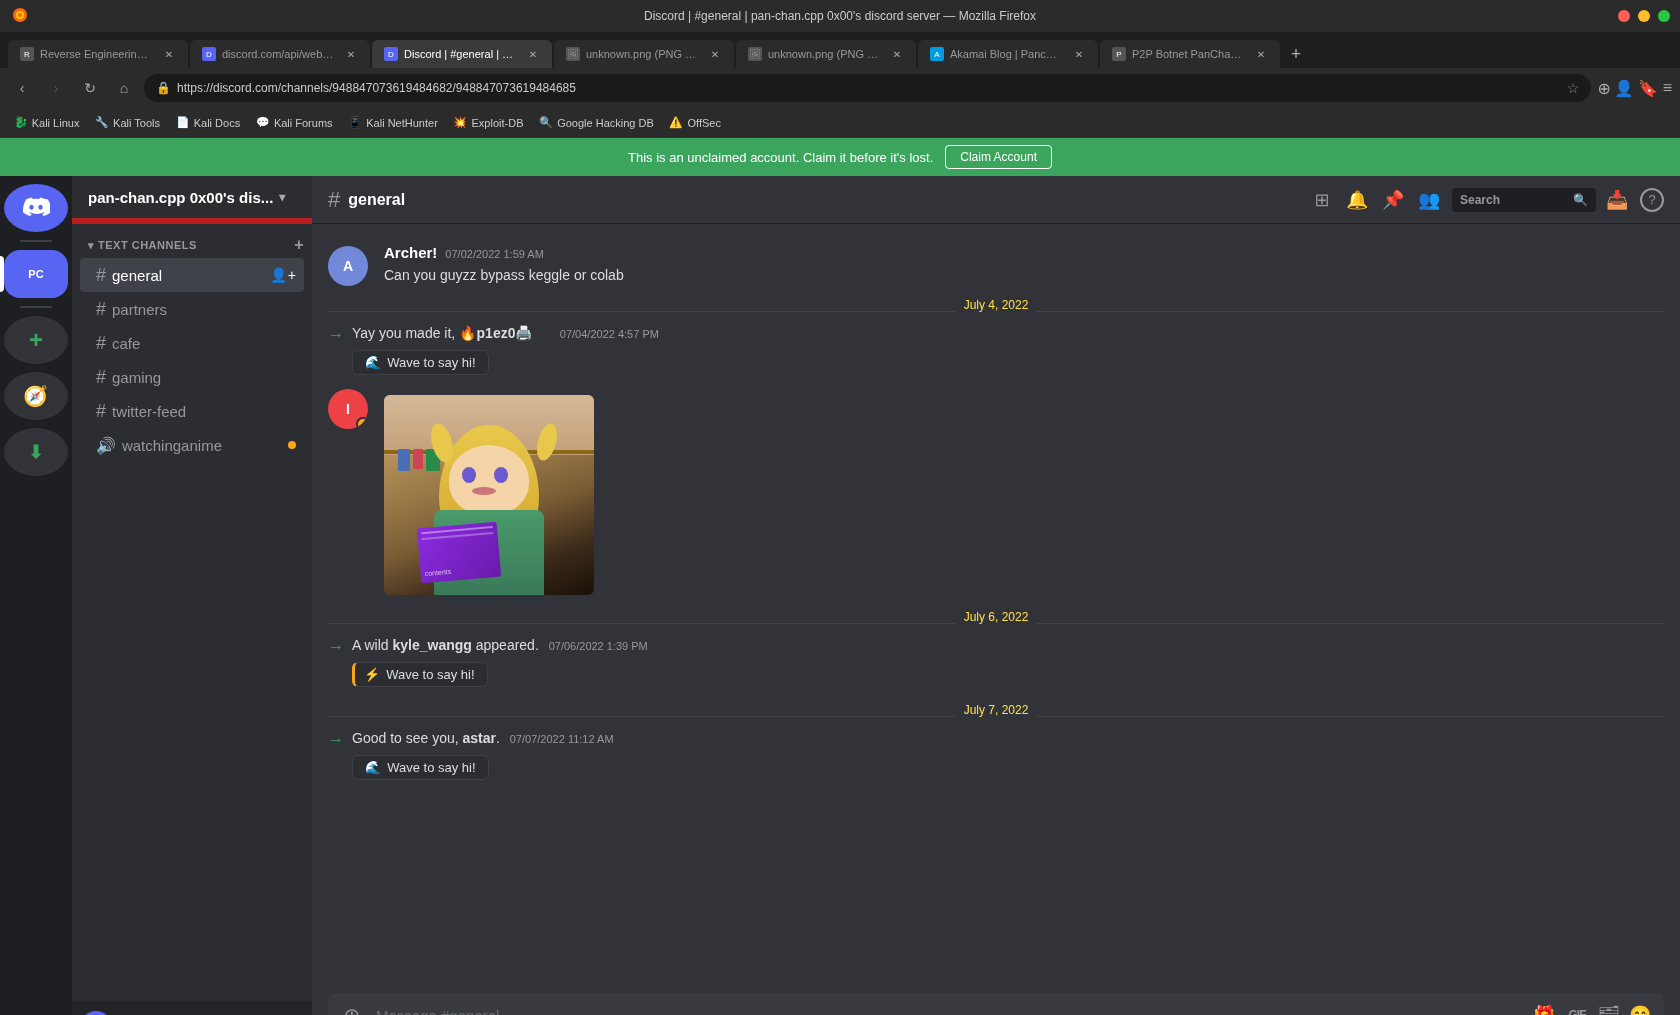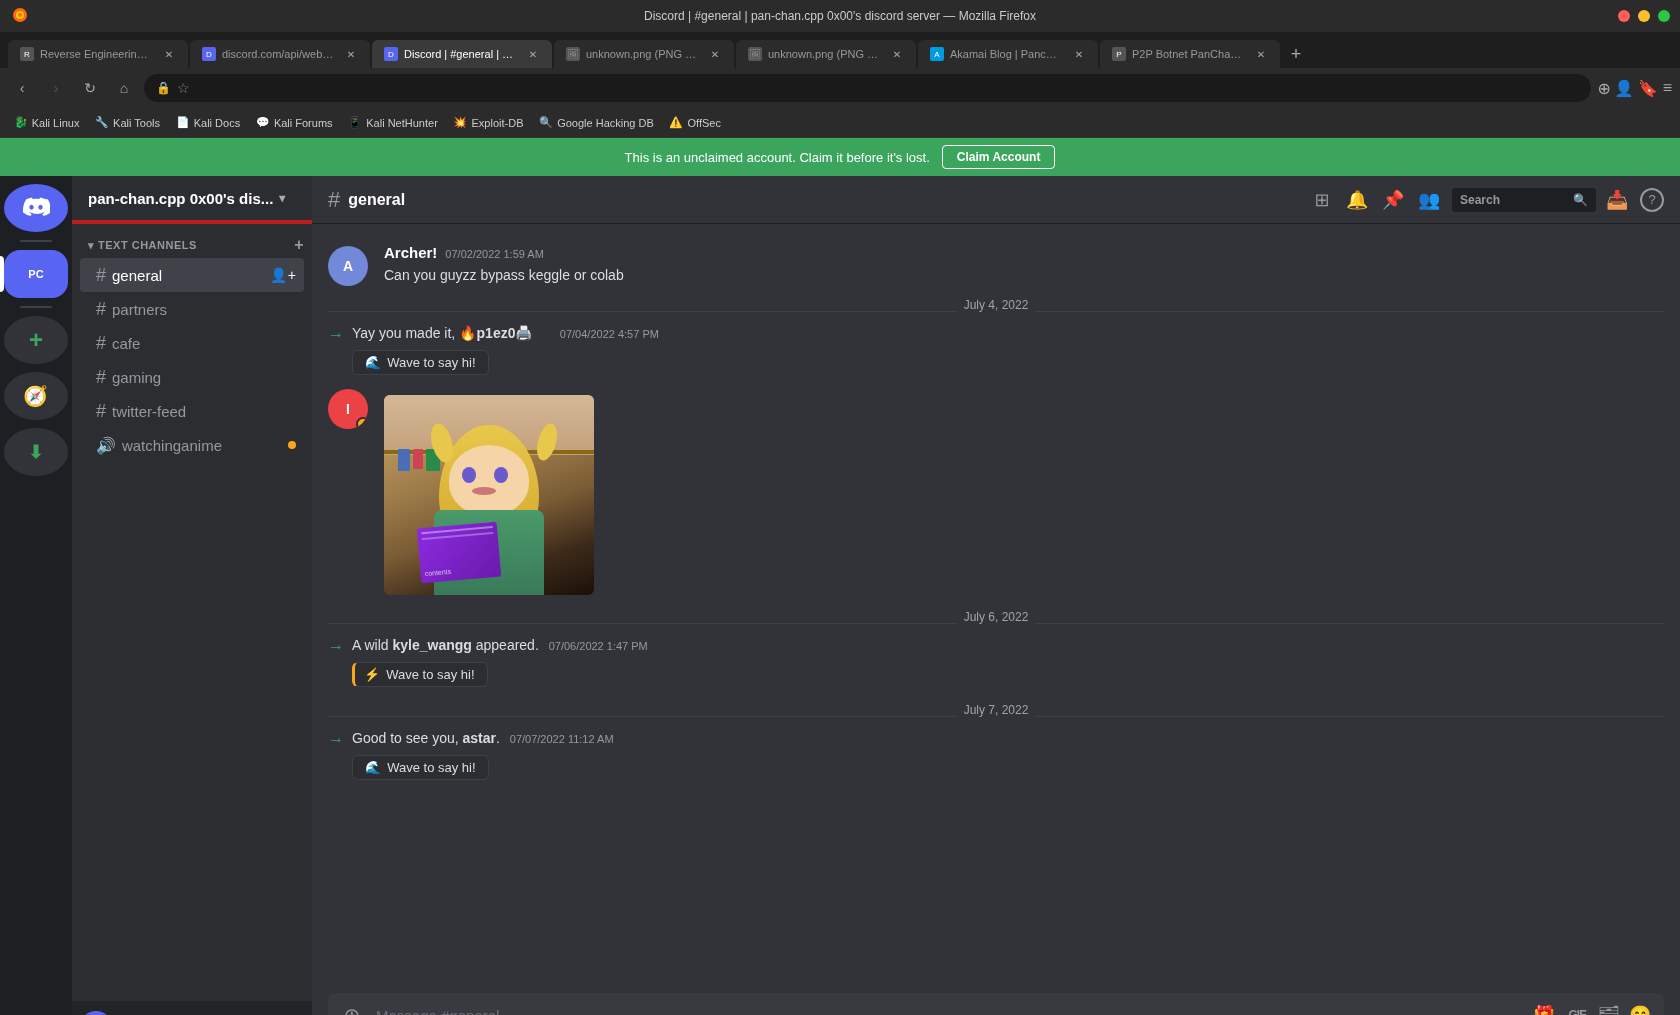--- a/index.html
+++ b/index.html
@@ -159,21 +159,20 @@
       color: white;
     }
     .claim-btn {
       background: transparent;
       border: 1px solid white;
       color: white;
       padding: 4px 14px;
       border-radius: 4px;
       font-size: 12px;
       cursor: pointer;
-      font-weight: bold;
     }
 
     
     .server-list {
       width: 72px;
       background: #1e1f22;
       display: flex;
       flex-direction: column;
       align-items: center;
       padding: 8px 0;
@@ -222,21 +221,21 @@
       flex-shrink: 0;
     }
     .server-header {
       height: 48px;
       display: flex;
       align-items: center;
       padding: 0 16px;
       font-weight: 600;
       font-size: 15px;
       color: #fff;
-      border-bottom: 4px solid #b91c1c;
+      border-bottom: 6px solid #b91c1c;
       cursor: pointer;
       gap: 6px;
     }
     .server-header-arrow { color: #aaa; font-size: 12px; }
 
     .channel-list { flex: 1; overflow-y: auto; padding: 8px 0; }
     .channel-category {
       display: flex;
       align-items: center;
       padding: 4px 8px 4px 16px;
@@ -347,21 +346,21 @@
     .messages-area {
       flex: 1;
       overflow-y: auto;
       padding: 16px 0;
     }
     .date-divider {
       display: flex;
       align-items: flex-end;
       padding: 8px 16px;
       gap: 8px;
-      color: #a3a3a3;
+      color: #fde047;
       font-size: 12px;
     }
     .date-divider::before, .date-divider::after {
       content: '';
       flex: 1;
       height: 1px;
       background: #3f4147;
     }
 
     .message-group {
@@ -546,20 +545,21 @@
   <div class="tab-new">+</div>
 </div>
 
 <div class="address-bar">
   <div class="nav-btn">‹</div>
   <div class="nav-btn" style="color:#555;">›</div>
   <div class="nav-btn">↻</div>
   <div class="nav-btn">⌂</div>
   <div class="url-bar">
     <span style="font-size:12px;color:#888;">🔒</span>
+    <span style="flex:1;font-size:12px;color:#ccc;">https://discord.com/channels/948847073619484682/948847073619484685</span>
     <span style="font-size:14px;color:#888;">☆</span>
   </div>
   <div style="display:flex;gap:4px;align-items:center;color:#aaa;">
     <span style="font-size:16px;cursor:pointer;">⊕</span>
     <span style="font-size:16px;cursor:pointer;">👤</span>
     <span style="font-size:16px;cursor:pointer;">🔖</span>
     <span style="font-size:16px;cursor:pointer;">≡</span>
   </div>
 </div>
 
@@ -761,21 +761,21 @@
       </div>
 
       <div class="date-divider">
         <span>July 6, 2022</span>
       </div>
 
       <div class="system-message">
         <span class="system-arrow">→</span>
         <span class="system-text">
           A wild <strong>kyle_wangg</strong> appeared.
-          <span style="font-size:11px;color:#96989d;margin-left:6px;">07/06/2022 1:47 PM</span>
+          <span style="font-size:11px;color:#96989d;margin-left:6px;">07/06/2022 1:39 PM</span>
         </span>
       </div>
       <div style="padding: 0 16px 8px 40px;">
         <button class="wave-btn" style="border-left:3px solid #faa61a;padding-left:9px;">
           <span>⚡</span>
           <span>Wave to say hi!</span>
         </button>
       </div>
 
       <div class="date-divider">

